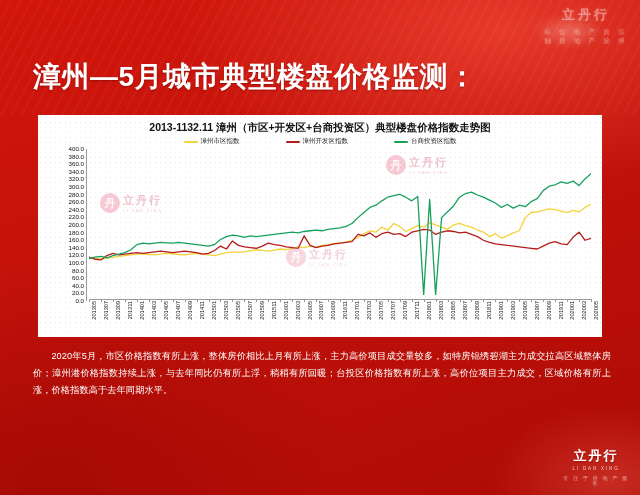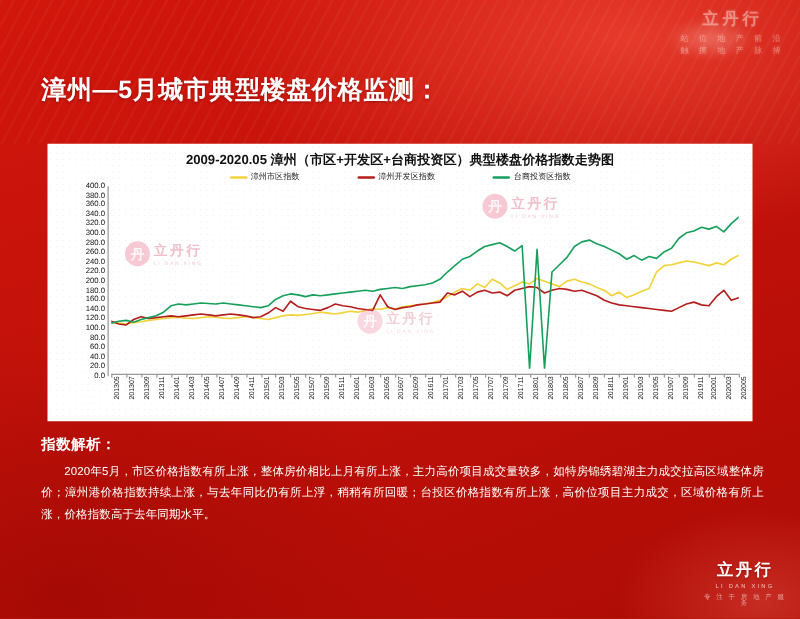--- a/index.html
+++ b/index.html
@@ -44,21 +44,21 @@
     color:rgba(255,225,215,.40);filter:blur(.3px);
   }
   #corner-glow{
     position:absolute;right:34px;top:14px;width:74px;height:34px;
     background:radial-gradient(ellipse at 50% 50%,rgba(255,190,175,.40) 0%,rgba(255,170,150,0) 70%);
     filter:blur(3px);pointer-events:none;
   }
   
   #headline{
     position:absolute;left:33px;top:58px;
-    font-size:20px;font-weight:bold;color:#ffffff;
+    font-size:28px;font-weight:bold;color:#ffffff;
     letter-spacing:.5px;white-space:nowrap;
     text-shadow:0 1px 2px rgba(110,0,0,.55);
   }
   
   #chart-panel{
     position:absolute;left:38px;top:115px;width:564px;height:222px;
     background:#ffffff;
     background-image:radial-gradient(circle, rgba(120,120,120,.16) .6px, rgba(255,255,255,0) .7px);
     background-size:5px 5px;
     overflow:hidden;
@@ -143,21 +143,21 @@
   <div id="corner-glow"></div>
   <div id="corner-mark">
     <div class="cm-logo">立丹行</div>
     <div class="cm-sub">站 位 地 产 前 沿</div>
     <div class="cm-sub2">触 摸 地 产 脉 搏</div>
   </div>
 
   <div id="headline">漳州—5月城市典型楼盘价格监测：</div>
 
   <div id="chart-panel">
-    <div id="chart-title">2009-2020.05 漳州（市区+开发区+台商投资区）典型楼盘价格指数走势图</div>
+    <div id="chart-title">2013-1132.11 漳州（市区+开发区+台商投资区）典型楼盘价格指数走势图</div>
     <div id="chart-legend">
         <div class="legend-item">
           <span class="legend-swatch" style="background: rgb(242, 211, 58);"></span>
           <span>漳州市区指数</span>
         </div>
         <div class="legend-item">
           <span class="legend-swatch" style="background: rgb(181, 29, 29);"></span>
           <span>漳州开发区指数</span>
         </div>
         <div class="legend-item">
@@ -309,21 +309,20 @@
         <div class="wm-seal">丹</div>
         <div>
           <div class="wm-txt">立丹行</div>
           <div class="wm-sub">LI DAN XING</div>
         </div>
       </div>
     </div>
   </div>
 
   <div id="analysis">
-    <div id="analysis-title">指数解析：</div>
     <p class="para">2020年5月，市区价格指数有所上涨，整体房价相比上月有所上涨，主力高价项目成交量较多，如特房锦绣碧湖主力成交拉高区域整体房价；漳州港价格指数持续上涨，与去年同比仍有所上浮，稍稍有所回暖；台投区价格指数有所上涨，高价位项目主力成交，区域价格有所上涨，价格指数高于去年同期水平。</p>
   </div>
 
   <div id="footer-glow"></div>
   <div id="footer-logo">
     <div class="fl-main">立丹行</div>
     <div class="fl-sub">LI DAN XING</div>
     <div class="fl-sub2">专 注 于 房 地 产 服 务</div>
   </div>
 </div>

